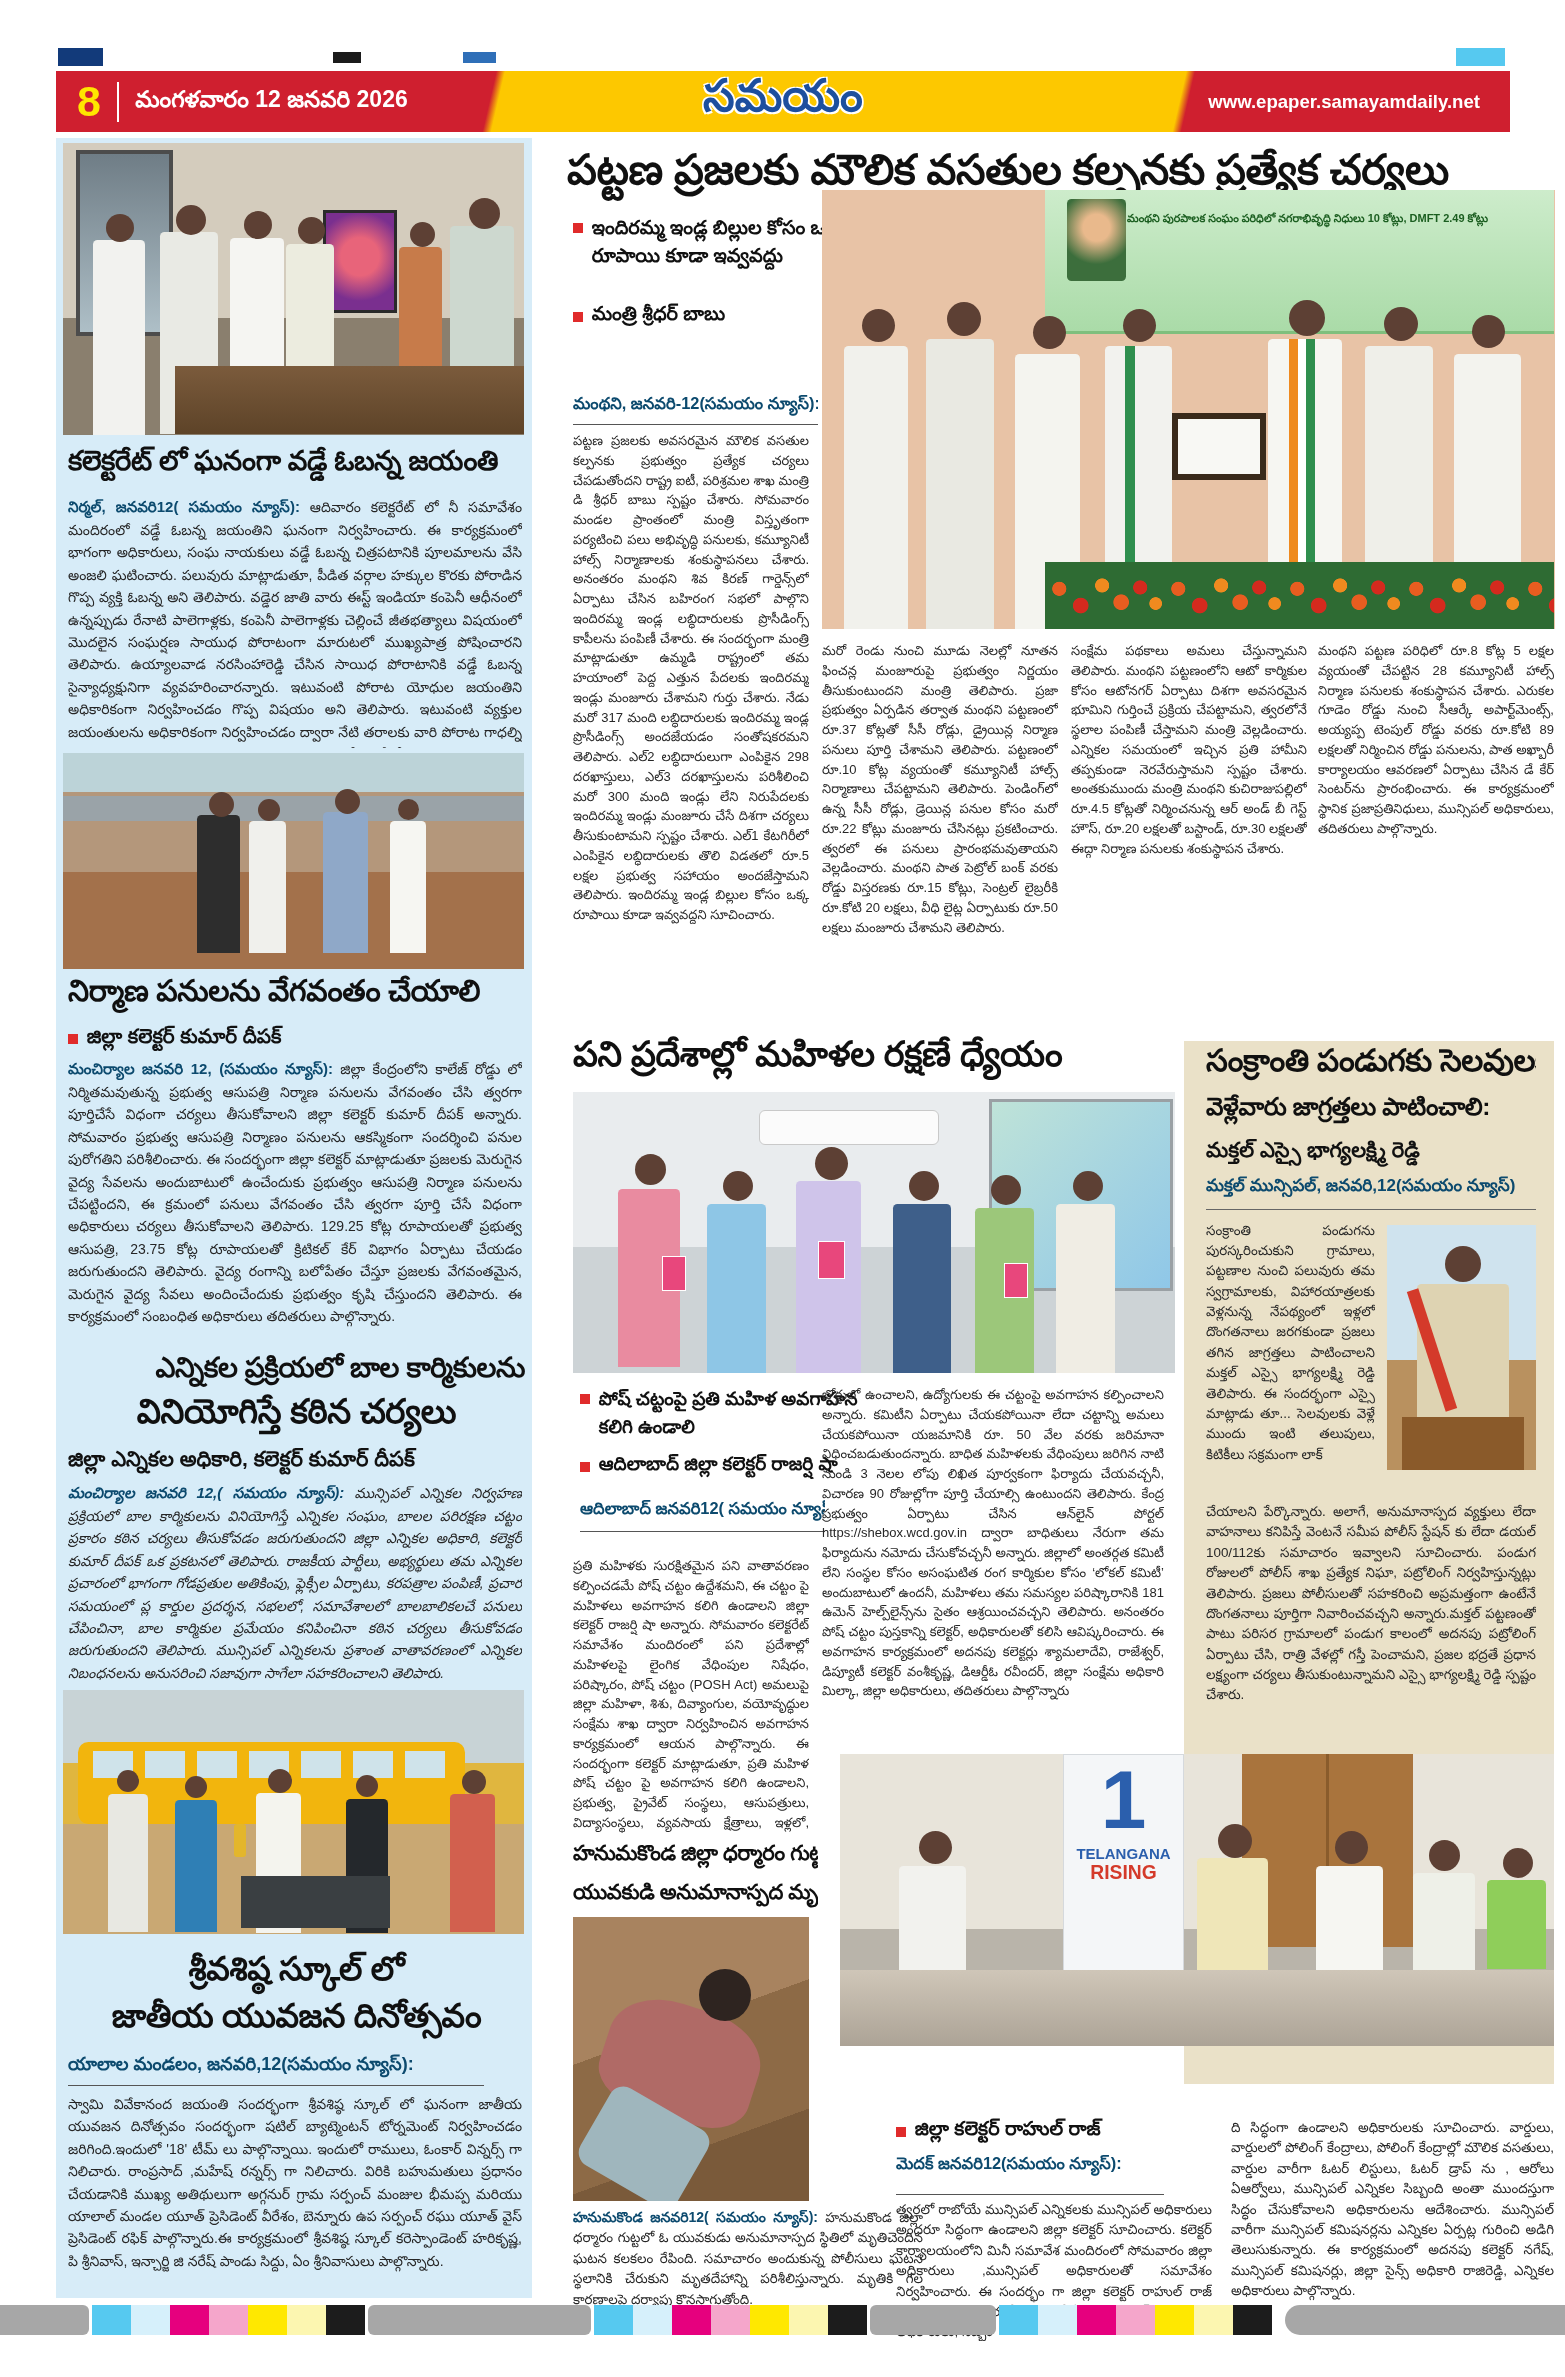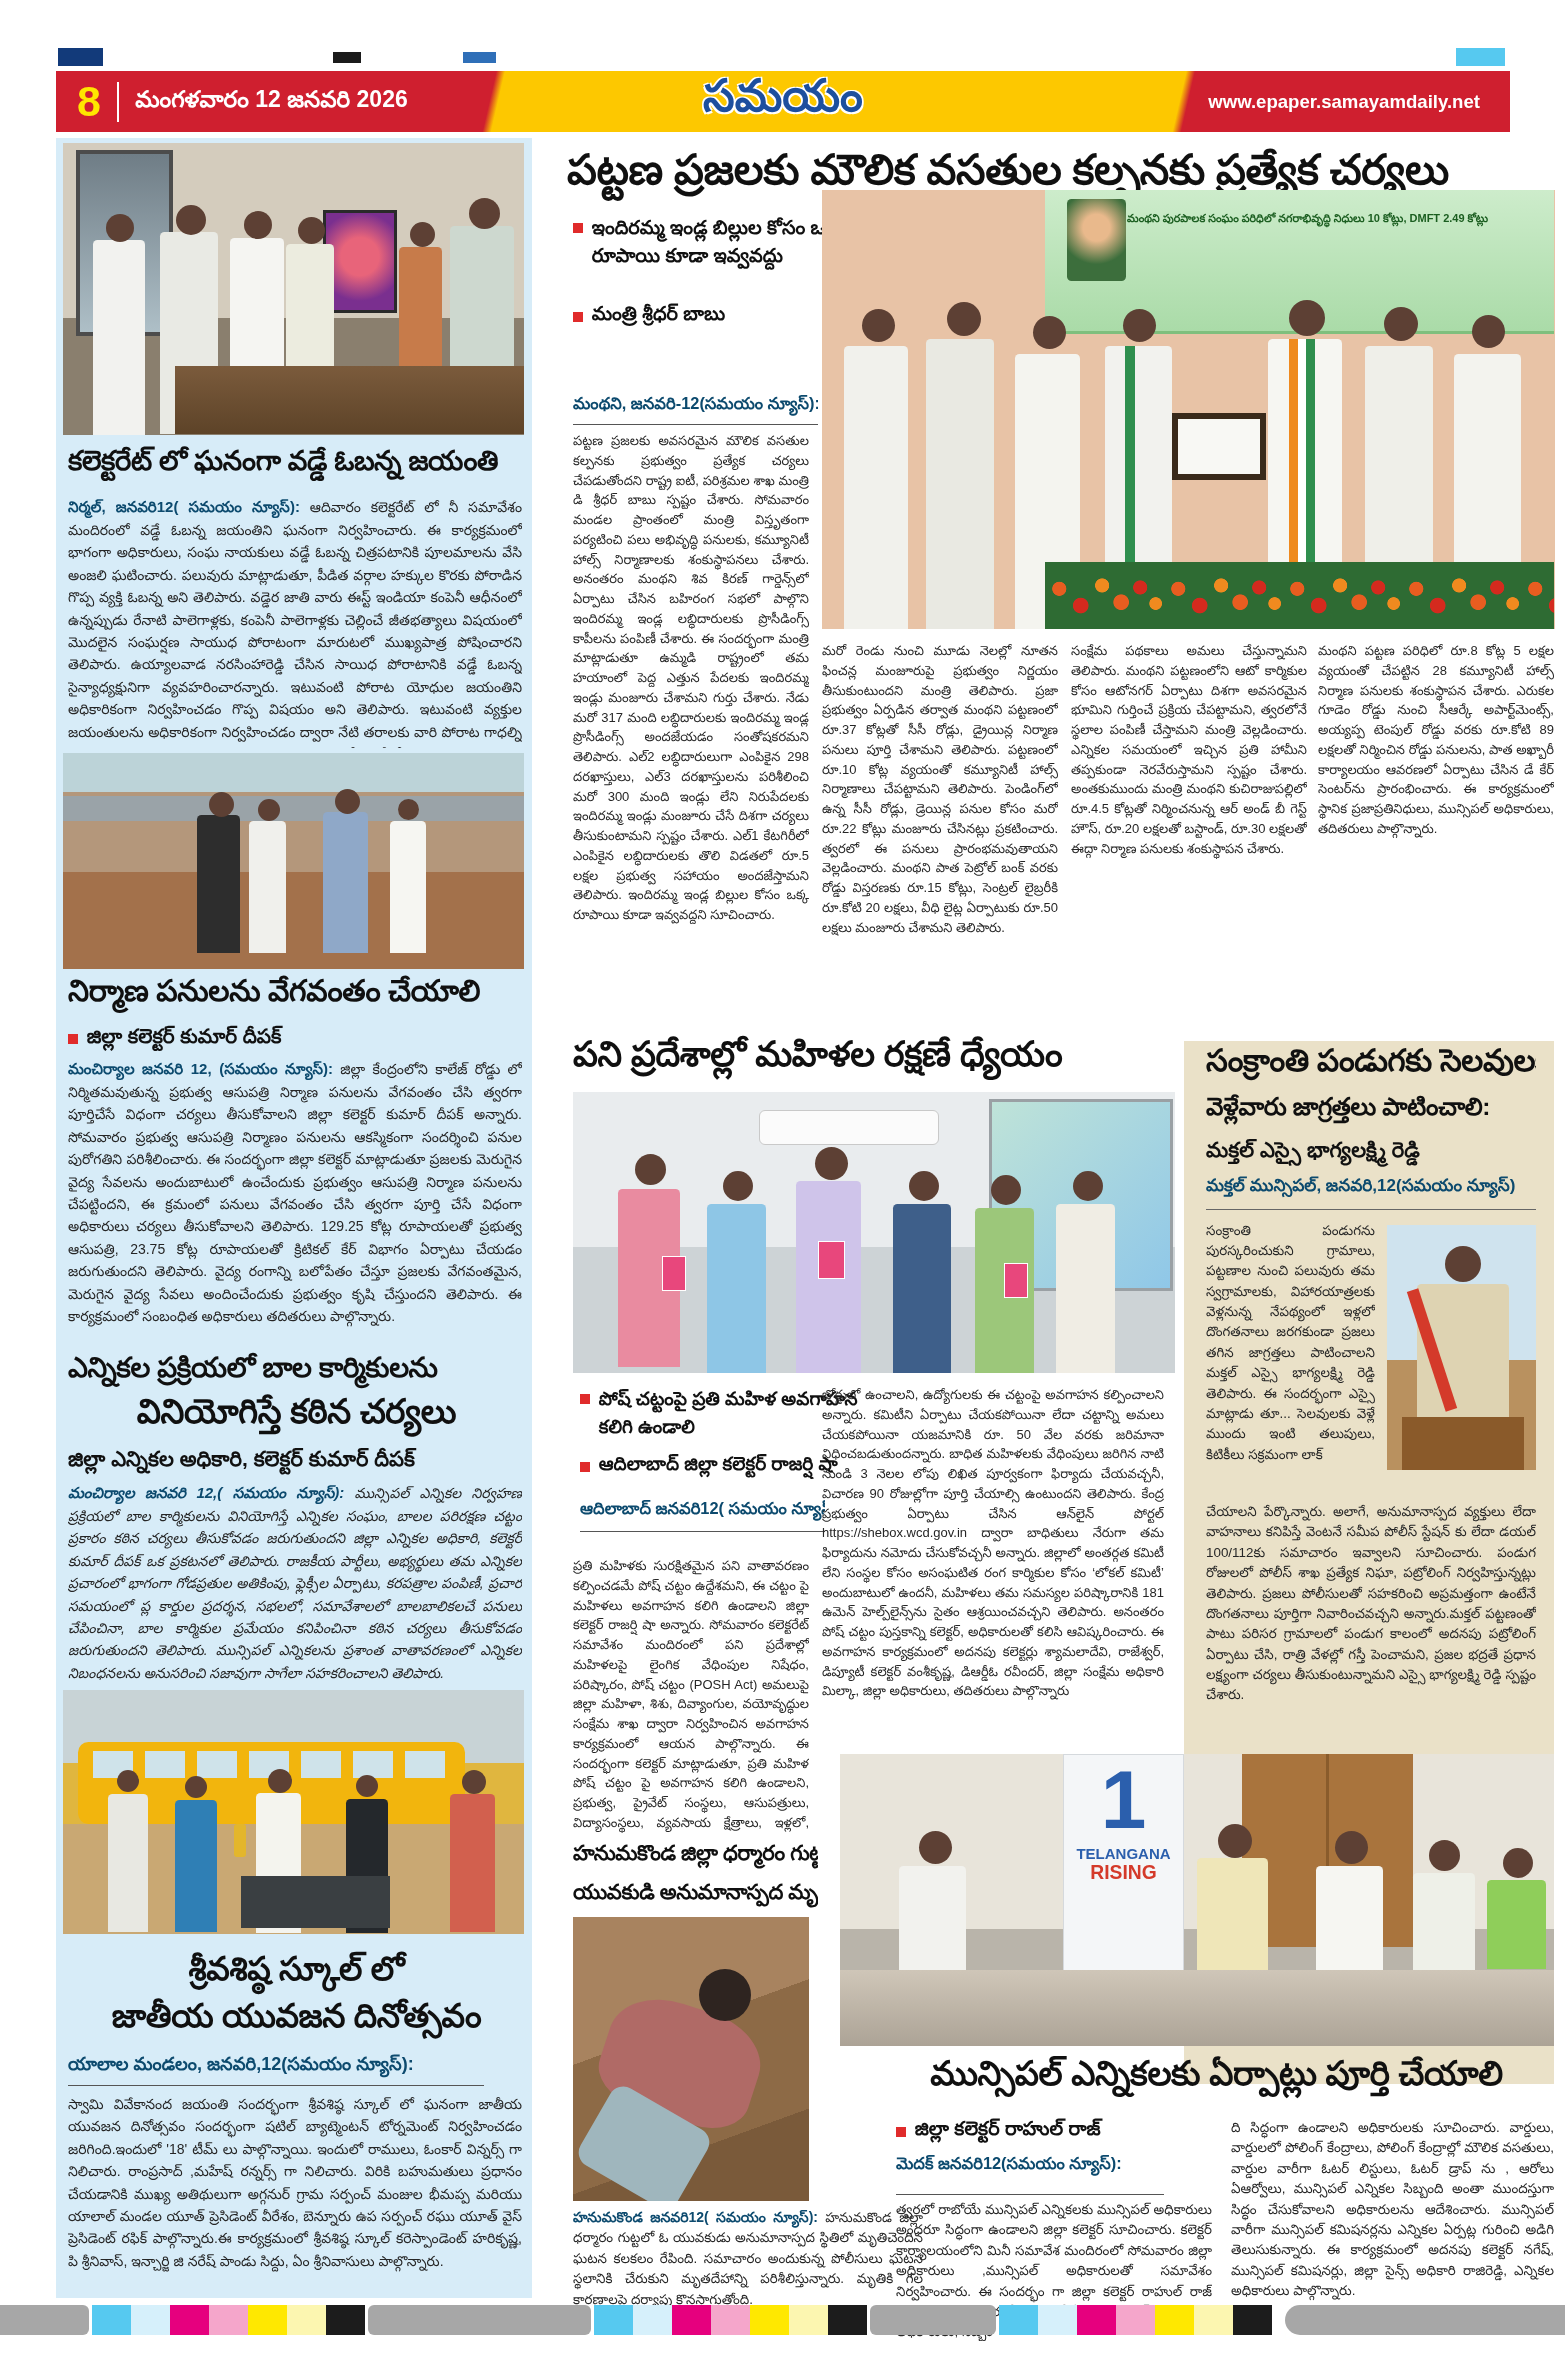--- a/index.html
+++ b/index.html
@@ -86,21 +86,21 @@
   <div class="abs head nowrap" style="left:68px;top:974px;width:457px;font-size:30px;">నిర్మాణ పనులను వేగవంతం చేయాలి</div>
   <div class="abs bullet-row" style="left:68px;top:1025px;width:446px;">
     <span class="bullet-sq"></span>
     <span class="kicker">జిల్లా కలెక్టర్ కుమార్ దీపక్</span>
   </div>
   <div class="abs body-txt body-lg" style="left:68px;top:1057px;width:454px;height:286px;">
     <span class="dl" style="font-size:15px;">మంచిర్యాల జనవరి 12, (సమయం న్యూస్):</span>
     <span>జిల్లా కేంద్రంలోని కాలేజ్ రోడ్డు లో నిర్మితమవుతున్న ప్రభుత్వ ఆసుపత్రి నిర్మాణ పనులను వేగవంతం చేసి త్వరగా పూర్తిచేసే విధంగా చర్యలు తీసుకోవాలని జిల్లా కలెక్టర్ కుమార్ దీపక్ అన్నారు. సోమవారం ప్రభుత్వ ఆసుపత్రి నిర్మాణం పనులను ఆకస్మికంగా సందర్శించి పనుల పురోగతిని పరిశీలించారు. ఈ సందర్భంగా జిల్లా కలెక్టర్ మాట్లాడుతూ ప్రజలకు మెరుగైన వైద్య సేవలను అందుబాటులో ఉంచేందుకు ప్రభుత్వం ఆసుపత్రి నిర్మాణ పనులను చేపట్టిందని, ఈ క్రమంలో పనులు వేగవంతం చేసి త్వరగా పూర్తి చేసే విధంగా అధికారులు చర్యలు తీసుకోవాలని తెలిపారు. 129.25 కోట్ల రూపాయలతో ప్రభుత్వ ఆసుపత్రి, 23.75 కోట్ల రూపాయలతో క్రిటికల్ కేర్ విభాగం ఏర్పాటు చేయడం జరుగుతుందని తెలిపారు. వైద్య రంగాన్ని బలోపేతం చేస్తూ ప్రజలకు వేగవంతమైన, మెరుగైన వైద్య సేవలు అందించేందుకు ప్రభుత్వం కృషి చేస్తుందని తెలిపారు. ఈ కార్యక్రమంలో సంబంధిత అధికారులు తదితరులు పాల్గొన్నారు.</span>
   </div>
 
-  <div class="abs head nowrap" style="left:68px;top:1352px;width:457px;font-size:28px;text-align:left;">ఎన్నికల ప్రక్రియలో బాల కార్మికులను</div>
+  <div class="abs head nowrap" style="left:68px;top:1352px;width:457px;font-size:28px;text-align:right;">ఎన్నికల ప్రక్రియలో బాల కార్మికులను</div>
   <div class="abs head nowrap" style="left:68px;top:1392px;width:457px;font-size:34px;text-align:center;">వినియోగిస్తే కఠిన చర్యలు</div>
   <div class="abs kicker nowrap" style="left:68px;top:1447px;width:457px;font-size:21px;">జిల్లా ఎన్నికల అధికారి, కలెక్టర్ కుమార్ దీపక్</div>
   <div class="abs body-txt body-lg" style="left:68px;top:1481px;width:454px;height:199px;font-style:italic;">
     <span class="dl" style="font-size:15px;">మంచిర్యాల జనవరి 12,( సమయం న్యూస్):</span>
     <span>మున్సిపల్ ఎన్నికల నిర్వహణ ప్రక్రియలో బాల కార్మికులను వినియోగిస్తే ఎన్నికల సంఘం, బాలల పరిరక్షణ చట్టం ప్రకారం కఠిన చర్యలు తీసుకోవడం జరుగుతుందని జిల్లా ఎన్నికల అధికారి, కలెక్టర్ కుమార్ దీపక్ ఒక ప్రకటనలో తెలిపారు. రాజకీయ పార్టీలు, అభ్యర్థులు తమ ఎన్నికల ప్రచారంలో భాగంగా గోడప్రతుల అతికింపు, ఫ్లెక్సీల ఏర్పాటు, కరపత్రాల పంపిణీ, ప్రచార సమయంలో ప్ల కార్డుల ప్రదర్శన, సభలలో, సమావేశాలలో బాలబాలికలచే పనులు చేపించినా, బాల కార్మికుల ప్రమేయం కనిపించినా కఠిన చర్యలు తీసుకోవడం జరుగుతుందని తెలిపారు. మున్సిపల్ ఎన్నికలను ప్రశాంత వాతావరణంలో ఎన్నికల నిబంధనలను అనుసరించి సజావుగా సాగేలా సహకరించాలని తెలిపారు.</span>
   </div>
 
   <div class="abs photo" style="left:63px;top:1690px;width:461px;height:244px;background:linear-gradient(180deg,#c8d3d6 0 30%,#e0b63f 30% 55%,#c9a873 55% 100%);">
     <div class="abs" style="left:15px;top:52px;width:387px;height:82px;background:#f2b50d;border-radius:10.4px;"></div>
     <div class="abs" style="left:30px;top:61px;width:357px;height:27px;background:repeating-linear-gradient(90deg,#cfe3ea 0 40px,#f2b50d 40px 52px);"></div>
@@ -235,21 +235,20 @@
     <div class="ph-person" style="left:357px;top:104px;width:71px;height:112px;background:#efe6b8;"></div>
     <div class="ph-head" style="left:378px;top:70px;width:34px;height:34px;"></div>
     <div class="ph-person" style="left:476px;top:112px;width:67px;height:104px;background:#f6f6f2;"></div>
     <div class="ph-head" style="left:495px;top:77px;width:33px;height:33px;"></div>
     <div class="ph-person" style="left:573px;top:119px;width:62px;height:97px;background:#eef0e8;"></div>
     <div class="ph-head" style="left:589px;top:86px;width:31px;height:31px;"></div>
     <div class="ph-person" style="left:647px;top:126px;width:59px;height:89px;background:#8fce5a;"></div>
     <div class="ph-head" style="left:663px;top:94px;width:30px;height:30px;"></div>
     <div class="abs" style="left:0;top:216px;width:714px;height:76px;background:linear-gradient(180deg,#cfc6b8,#aca396);"></div>
   </div>
-  <div class="abs head nowrap" style="left:878px;top:2054px;width:677px;font-size:34px;text-align:center;">మున్సిపల్ ఎన్నికలకు ఏర్పాట్లు పూర్తి చేయాలి</div>
   <div class="abs bullet-row" style="left:896px;top:2118px;width:320px;">
     <span class="bullet-sq"></span>
     <span class="kicker" style="font-size:19.3px;">జిల్లా కలెక్టర్ రాహుల్ రాజ్</span>
   </div>
   <div class="abs dl nowrap" style="left:896px;top:2154px;width:268px;font-size:16.4px;border-bottom:1.5px solid #555;padding-bottom:17px;">మెదక్ జనవరి12(సమయం న్యూస్):</div>
   <div class="abs body-txt" style="left:896px;top:2200px;width:316px;height:141px;font-size:13.4px;">త్వరలో రాబోయే మున్సిపల్ ఎన్నికలకు మున్సిపల్ అధికారులు అందరూ సిద్ధంగా ఉండాలని జిల్లా కలెక్టర్ సూచించారు. కలెక్టర్ కార్యాలయంలోని మినీ సమావేశ మందిరంలో సోమవారం జిల్లా అధికారులు ,మున్సిపల్ అధికారులతో సమావేశం నిర్వహించారు. ఈ సందర్భం గా జిల్లా కలెక్టర్ రాహుల్ రాజ్ మాట్లాడుతూ త్వరలో జరగబోయే మున్సిపల్ ఎన్నికలకు అధికారులు, సిబ్బం</div>
   <div class="abs body-txt" style="left:1231px;top:2118px;width:323px;height:223px;font-size:13.4px;">ది సిద్ధంగా ఉండాలని అధికారులకు సూచించారు. వార్డులు, వార్డులలో పోలింగ్ కేంద్రాలు, పోలింగ్ కేంద్రాల్లో మౌలిక వసతులు, వార్డుల వారీగా ఓటర్ లిస్టులు, ఓటర్ డ్రాప్ ను , ఆరోలు ఏఆర్వోలు, మున్సిపల్ ఎన్నికల సిబ్బంది అంతా ముందస్తుగా సిద్ధం చేసుకోవాలని అధికారులను ఆదేశించారు. మున్సిపల్ వారీగా మున్సిపల్ కమిషనర్లను ఎన్నికల ఏర్పట్ల గురించి అడిగి తెలుసుకున్నారు. ఈ కార్యక్రమంలో అదనపు కలెక్టర్ నగేష్, మున్సిపల్ కమిషనర్లు, జిల్లా సైన్స్ అధికారి రాజిరెడ్డి, ఎన్నికల అధికారులు పాల్గొన్నారు.</div>
 
   <div class="abs cbar" style="left:0px;top:2305px;width:1565px;white-space:nowrap;">
     <span class="cb" style="width:89px;background:#a7a7a7;border-radius:0 6px 6px 0;"></span><span class="cb" style="width:39px;background:#56c9f0;margin-left:3px;"></span><span class="cb" style="width:39px;background:#d6f0fb;"></span><span class="cb" style="width:39px;background:#e6007e;"></span><span class="cb" style="width:39px;background:#f5a6cb;"></span><span class="cb" style="width:39px;background:#ffe800;"></span><span class="cb" style="width:39px;background:#fcf6b0;"></span><span class="cb" style="width:39px;background:#1c1c1c;"></span><span class="cb" style="width:223px;background:#a7a7a7;margin-left:3px;border-radius:6px;"></span><span class="cb" style="width:39px;background:#56c9f0;margin-left:3px;"></span><span class="cb" style="width:39px;background:#d6f0fb;"></span><span class="cb" style="width:39px;background:#e6007e;"></span><span class="cb" style="width:39px;background:#f5a6cb;"></span><span class="cb" style="width:39px;background:#ffe800;"></span><span class="cb" style="width:39px;background:#fcf6b0;"></span><span class="cb" style="width:39px;background:#1c1c1c;"></span><span class="cb" style="width:126px;background:#a7a7a7;margin-left:3px;border-radius:6px;"></span><span class="cb" style="width:39px;background:#56c9f0;margin-left:3px;"></span><span class="cb" style="width:39px;background:#d6f0fb;"></span><span class="cb" style="width:39px;background:#e6007e;"></span><span class="cb" style="width:39px;background:#f5a6cb;"></span><span class="cb" style="width:39px;background:#ffe800;"></span><span class="cb" style="width:39px;background:#fcf6b0;"></span><span class="cb" style="width:39px;background:#1c1c1c;"></span><span class="cb" style="width:372px;background:#a7a7a7;margin-left:13.4px;border-radius:16.4px;"></span>

